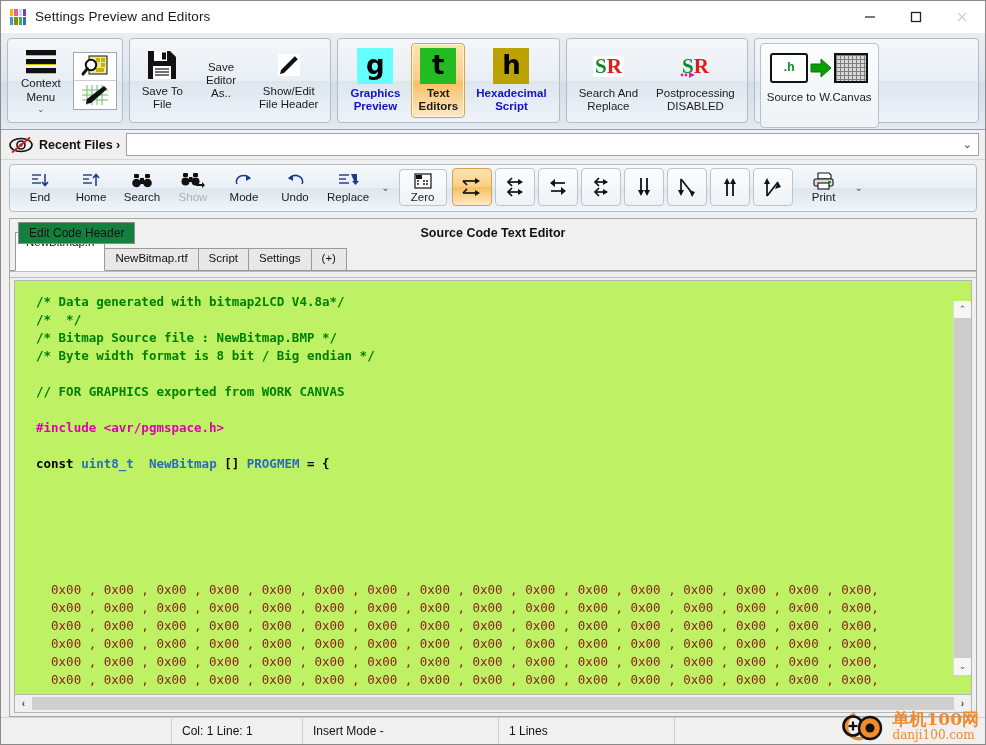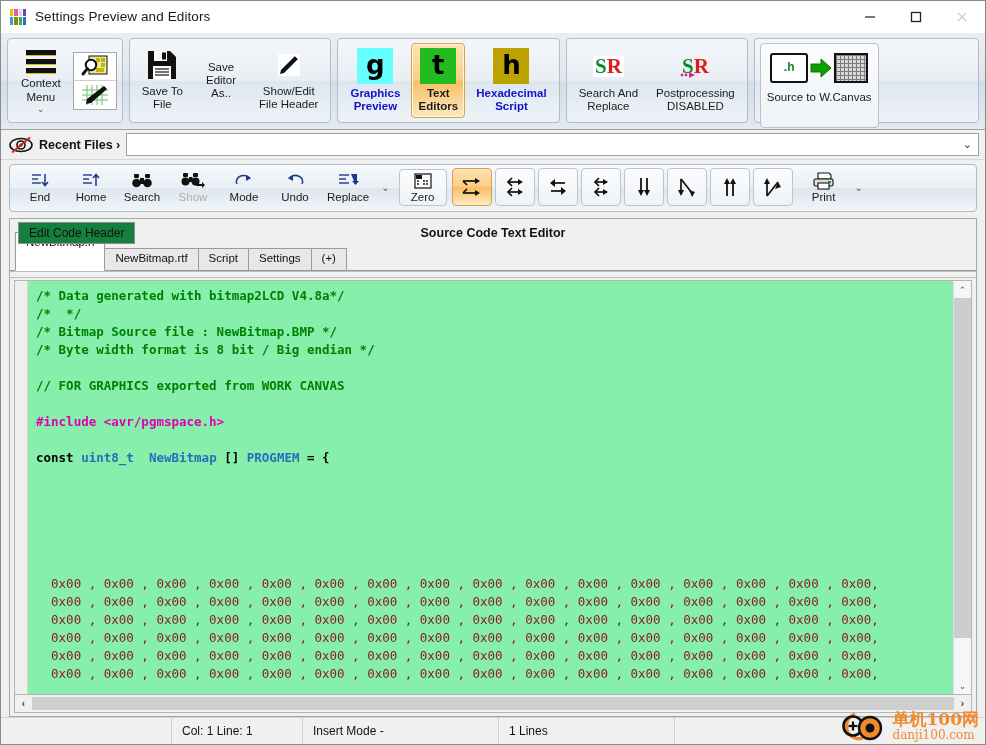--- a/index.html
+++ b/index.html
@@ -161,22 +161,23 @@
   .tab{
     font-family:"Liberation Sans",sans-serif;font-size:11.5px;color:#111;
     padding:3px 10px 4px 10px;border:1px solid #9a9a9a;border-bottom:none;background:#e8e8e8;
     margin-right:-1px;height:22px;box-sizing:border-box;
   }
   .tab.active{background:#fff;border-bottom:1px solid #fff;margin-bottom:-1px;height:39px;}
   .tab.fill{flex:1;border:none;background:transparent;}
   .tabs-rule{height:5px;background:#f0f0f0;border-bottom:1px solid #bdbdbd;border-top:1px solid #bdbdbd;}
 
   .editor-area{
-    flex:1;display:flex;min-height:0;background:#86efac;margin:2px 4px 0 4px;border:1px solid #b5b5b5;
+    flex:1;display:flex;min-height:0;background:#bef264;margin:2px 4px 0 4px;border:1px solid #b5b5b5;
     position:relative;
+    align-items:center;
   }
   .gutter{width:12px;background:#efefef;border-right:1px solid #d8d8d8;}
   .code{
     flex:1;overflow:hidden;padding:6px 0 0 8px;
     font-family:"DejaVu Sans Mono","Liberation Mono",monospace;
     font-size:12.5px;line-height:18px;white-space:pre;
   }
   .c-com{color:#008000;font-weight:bold;}
   .c-pre{color:#e000b0;font-weight:bold;margin-top:24px;}
   .c-kw{color:#000000;font-weight:bold;}

